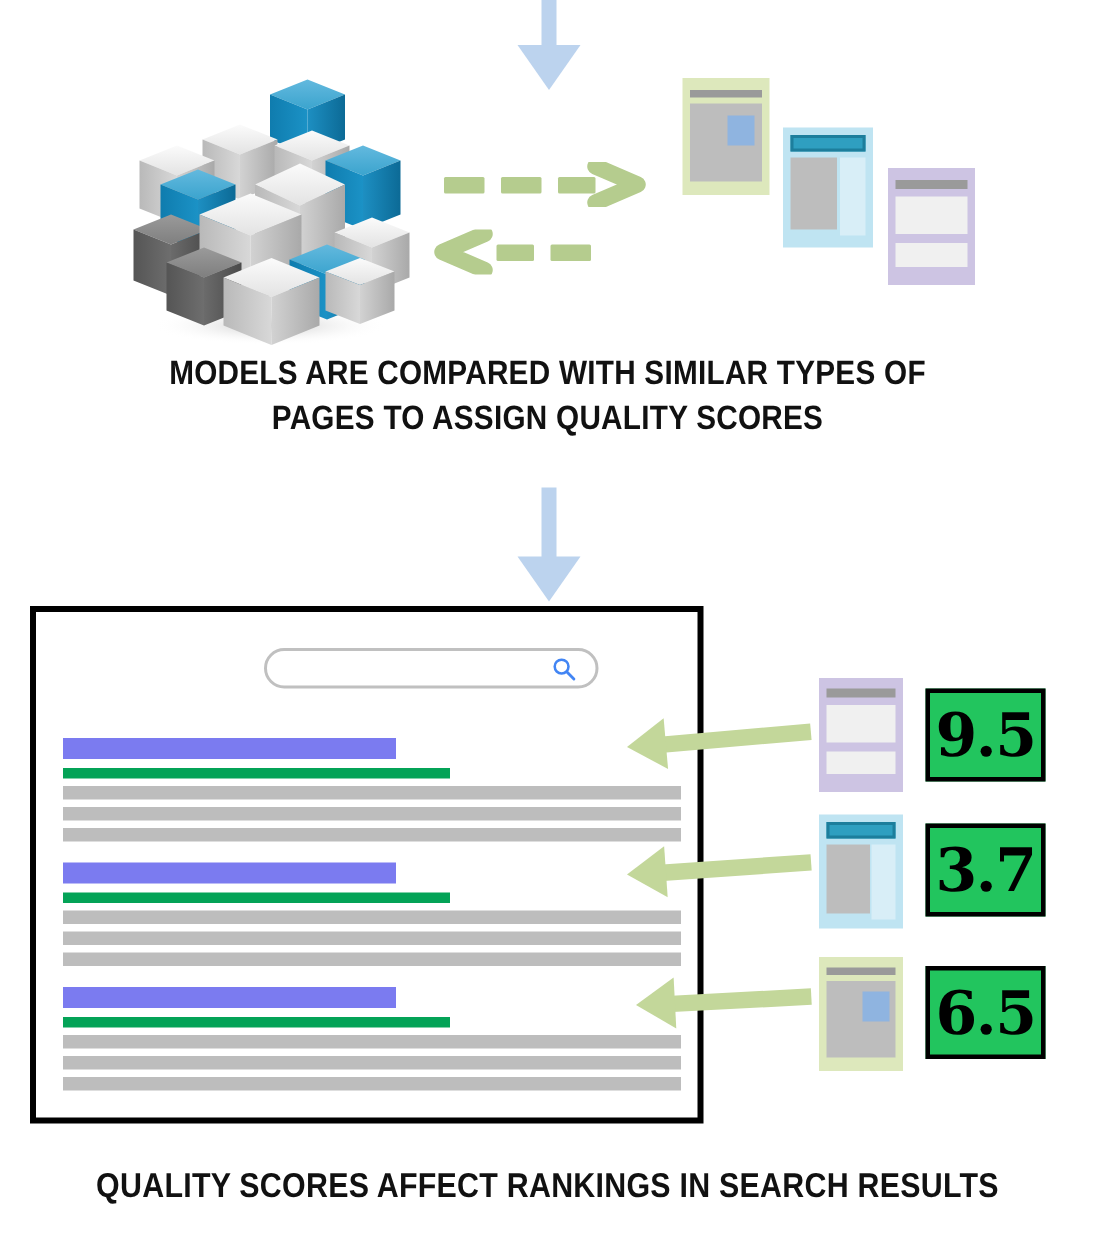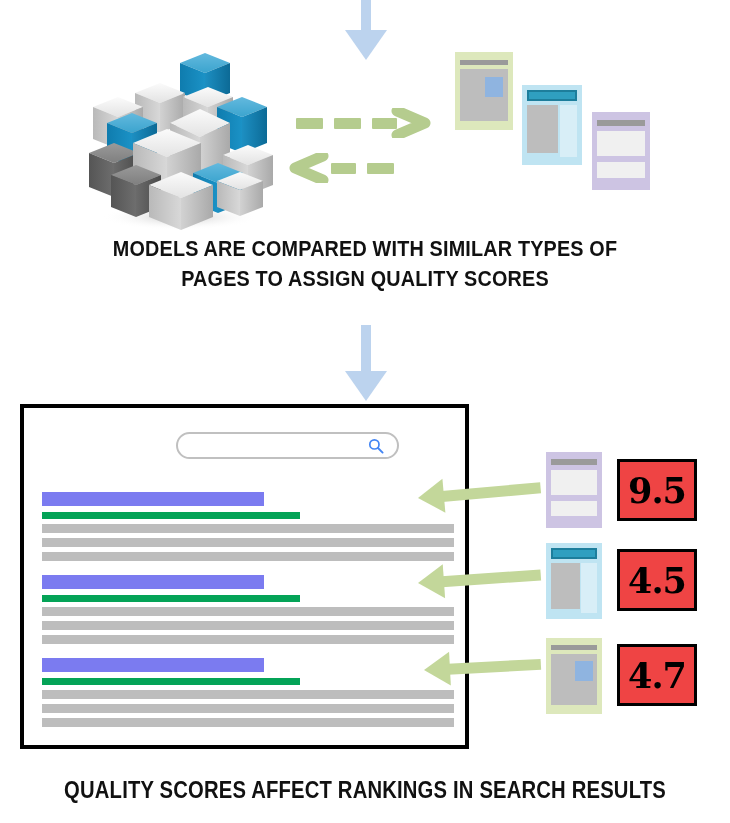--- a/index.html
+++ b/index.html
@@ -151,28 +151,28 @@
     border-right: 26px solid #c3d79a;
   }
 
   
   .thumb { position: absolute; box-sizing: border-box; }
 
   
   .score-box {
     position: absolute;
     border: 3px solid #000000;
-    background: #ef4444;
+    background: #22c55e;
     box-sizing: border-box;
     display: flex;
     align-items: center;
     justify-content: center;
     font-family: "DejaVu Serif", serif;
     font-weight: bold;
-    font-size: 35px;
+    font-size: 40px;
     color: #000000;
     letter-spacing: -1px;
   }
 </style>
 </head>
 <body>
 
 <div id="canvas">
 
   <div class="abs" style="left:345px; top:-6px; width:50px; height:68px;">
@@ -414,29 +414,29 @@
   </div>
 
   <div class="thumb" style="left:546px; top:543px; width:56px; height:76px; background:#bfe4f2; padding:5px;">
     <div style="width:100%; height:100%; position:relative;">
       <div style="position:absolute; left:0; top:0px; width:100%; height:11px; background:#2f9fc0; border:2px solid #1d7e9c; box-sizing:border-box;"></div>
       <div style="position:absolute; left:0; top:15px; width:62%; height:46px; background:#bdbdbd;"></div>
       <div style="position:absolute; left:66%; top:15px; width:34%; height:50px; background:#d8eef7;"></div>
     </div>
   </div>
   <div class="score-box" style="left:617px; top:549px; width:80px; height:62px;">
-    <span>4.5</span>
+    <span>3.7</span>
   </div>
 
   <div class="thumb" style="left:546px; top:638px; width:56px; height:76px; background:#dde8bc; padding:5px;">
     <div style="width:100%; height:100%; position:relative;">
       <div style="position:absolute; left:0; top:2px; width:100%; height:5px; background:#9a9a9a;"></div>
       <div style="position:absolute; left:0; top:11px; width:100%; height:51px; background:#bdbdbd;"></div>
       <div style="position:absolute; left:24px; top:18px; width:18px; height:20px; background:#8fb4e0;"></div>
     </div>
   </div>
   <div class="score-box" style="left:617px; top:644px; width:80px; height:62px;">
-    <span>4.7</span>
+    <span>6.5</span>
   </div>
 
   <div class="headline" id="headline-bottom">QUALITY SCORES AFFECT RANKINGS IN SEARCH RESULTS</div>
 
 </div>
 
 </body></html>

